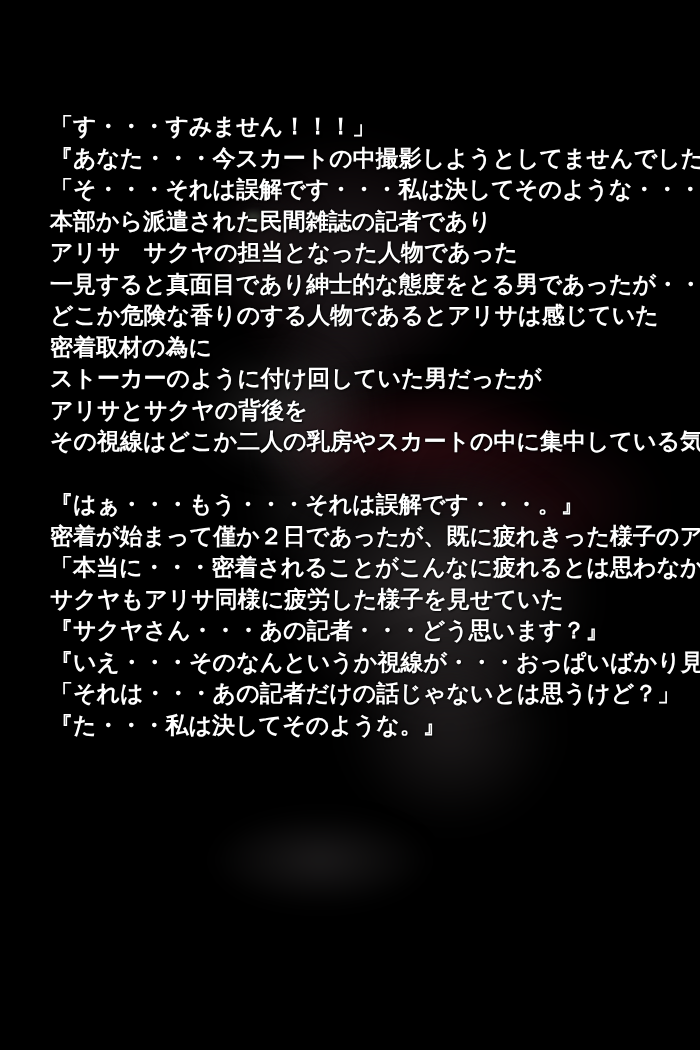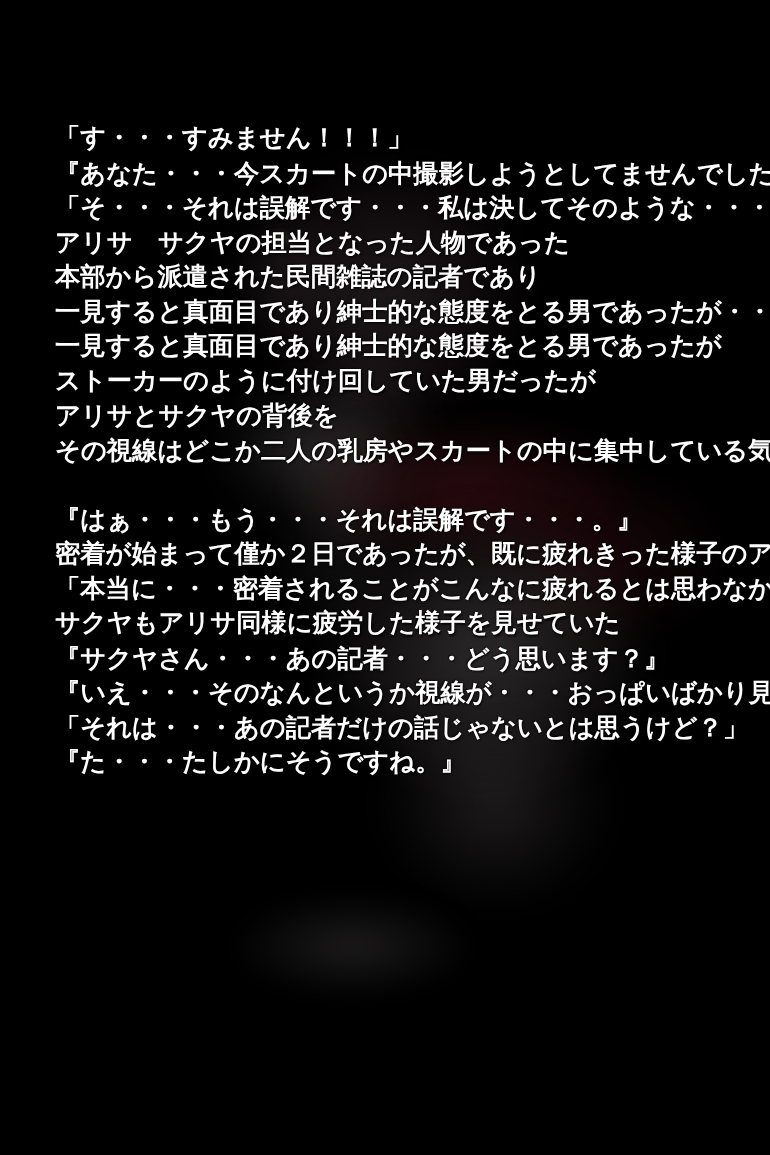--- a/index.html
+++ b/index.html
@@ -81,31 +81,32 @@
     <div class="blob skirt-red-right"></div>
     <div class="blob flesh-hip"></div>
     <div class="blob thigh"></div>
     <div class="blob boots"></div>
   </div>
 
   <div class="text-block">
     <div class="line">「す・・・すみません！！！」</div>
     <div class="line">『あなた・・・今スカートの中撮影しようとしてませんでした！？』</div>
     <div class="line">「そ・・・それは誤解です・・・私は決してそのような・・・！！」</div>
+    <div class="line">本部から派遣された民間雑誌の記者であり</div>
     <div class="line">アリサ　サクヤの担当となった人物であった</div>
-    <div class="line">本部から派遣された民間雑誌の記者であり</div>
     <div class="line">一見すると真面目であり紳士的な態度をとる男であったが・・・</div>
-    <div class="line">一見すると真面目であり紳士的な態度をとる男であったが</div>
+    <div class="line">どこか危険な香りのする人物であるとアリサは感じていた</div>
+    <div class="line">密着取材の為に</div>
     <div class="line">ストーカーのように付け回していた男だったが</div>
     <div class="line">アリサとサクヤの背後を</div>
     <div class="line">その視線はどこか二人の乳房やスカートの中に集中している気がする・・・</div>
     <div class="line"></div>
     <div class="line">『はぁ・・・もう・・・それは誤解です・・・。』</div>
     <div class="line">密着が始まって僅か２日であったが、既に疲れきった様子のアリサ</div>
     <div class="line">「本当に・・・密着されることがこんなに疲れるとは思わなかったわ。」</div>
     <div class="line">サクヤもアリサ同様に疲労した様子を見せていた</div>
     <div class="line">『サクヤさん・・・あの記者・・・どう思います？』</div>
     <div class="line">『いえ・・・そのなんというか視線が・・・おっぱいばかり見ている気がして・・・。』</div>
     <div class="line">「それは・・・あの記者だけの話じゃないとは思うけど？」</div>
-    <div class="line">『た・・・たしかにそうですね。』</div>
+    <div class="line">『た・・・私は決してそのような。』</div>
   </div>
 
 </div>
 
 </body></html>

